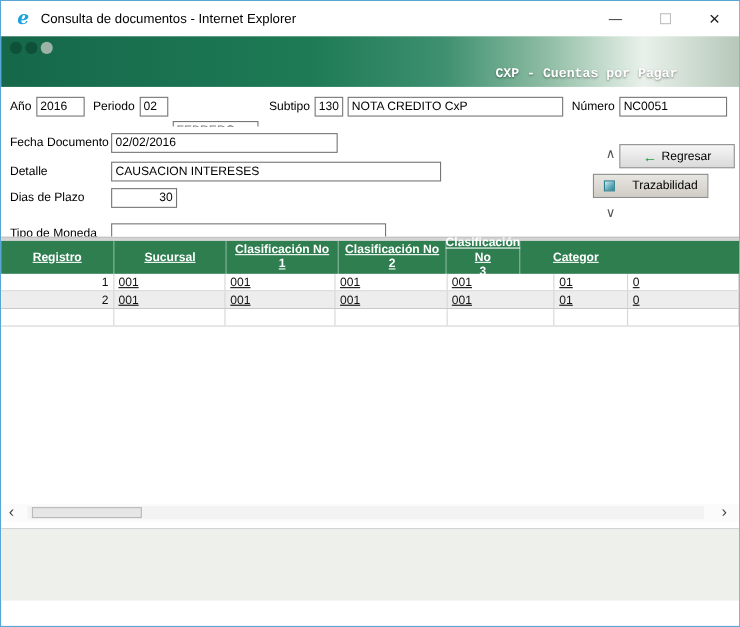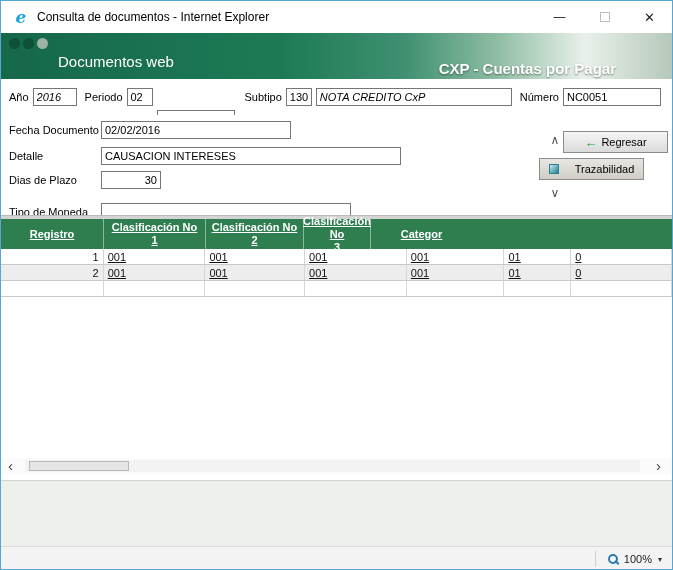--- a/index.html
+++ b/index.html
@@ -21,37 +21,37 @@
   .win-btn.close { font-size:13px; }
 
   
   .banner { height:46px; position:relative;
     background: linear-gradient(90deg,#15684a 0%,#1e7a55 42%,#3e9070 60%,#8fbda4 74%,#e9f1ea 87%,#b6c8ba 100%);
   }
   .banner-dots { position:absolute; left:8px; top:5px; display:flex; gap:3px; }
   .banner-dots span { width:11px; height:11px; border-radius:50%; display:inline-block; }
   .dot-a { background:#0e5038; } .dot-b { background:#0e5038; } .dot-c { background:#9db3a5; }
   .banner-title { position:absolute; left:57px; top:20px; color:#fff; font-size:15px; }
-  .banner-module { position:absolute; right:56px; top:27px; color:#fff; font-size:15px; font-weight:bold;
-    text-shadow:0 1px 2px rgba(0,0,0,.45); }
+  .banner-module { position:absolute; right:56px; top:27px; color:#fff; font-size:12px; font-weight:bold;
+    text-shadow:0 1px 2px rgba(0,0,0,.45);font-family:Liberation Mono, monospace; }
 
   
   label.flbl { font-size:11px; color:#000; }
   input.fin { height:18px; border:1px solid #767676; font-size:11px; padding:0 3px; background:#fff;
     font-family:"Liberation Sans", sans-serif; }
   .form-top { height:36px; display:flex; align-items:center; padding-left:8px; background:#fff; }
   .form-top > * { flex:0 0 auto; }
-  .mr4{margin-right:4px;} .mr8{margin-right:8px;font-style:italic;} .mr10{margin-right:10px;}
+  .mr4{margin-right:4px;} .mr8{margin-right:8px;} .mr10{margin-right:10px;}
   .w44{width:44px;} .w26{width:26px;} .w78{width:78px;margin-top:44px;} .w196{width:196px;} .w98{width:98px;}
 
   .form-scroll { height:100px; position:relative; overflow:hidden; background:#fff; }
   .frow { position:absolute; left:8px; display:flex; align-items:center; }
   .flabel { width:92px; font-size:11px; }
   .fecha-row { top:6px; } .detalle-row { top:32px; } .dias-row { top:56px; } .tipo-row { top:88px; }
-  .in-fecha { width:190px; } .in-detalle { width:300px; } .in-dias { width:60px; text-align:right; }
+  .in-fecha { width:206px; } .in-detalle { width:300px; } .in-dias { width:60px; text-align:right; }
   .in-tipo { width:250px; }
 
   
   .vscroll-up, .vscroll-down { position:absolute; width:16px; text-align:center; font-size:12px; color:#555;
     left:546px; cursor:default; background:transparent; }
   .vscroll-up { top:132px; } .vscroll-down { top:185px; }
   .vscroll-thumb { position:absolute; left:543px; top:160px; width:17px; height:16px;
     background:#d9d9d9; border:1px solid #ababab; }
 
   
@@ -112,21 +112,20 @@
       </div>
     <div class="win-btn close">✕</div>
   </div>
 
   <div class="banner">
     <div class="banner-dots">
       <span class="dot-a"></span>
       <span class="dot-b"></span>
       <span class="dot-c"></span>
     </div>
-    <div class="banner-title">Documentos web</div>
     <div class="banner-module">CXP - Cuentas por Pagar</div>
   </div>
 
   <div class="form-top">
     <label class="flbl mr4">Año</label>
     <input class="fin w44 mr8" value="2016" style="">
     <label class="flbl mr4">Periodo</label>
     <input class="fin w26 mr4" value="02" style="">
     <input class="fin w78 mr10" value="FEBRERO" style="">
     <label class="flbl mr4">Subtipo</label>
@@ -165,20 +164,21 @@
   </div>
   <div class="btn btn-traza">
     <span class="traza-icon"></span>
     <span>Trazabilidad</span>
   </div>
 
   <div class="grid-sep"></div>
 
   <div class="ghead">
     <div class="hcell c0">Registro</div>
+    <div class="hcell c1">Sucursal</div>
     <div class="hcell c3">Clasificación No
 1</div>
     <div class="hcell c4">Clasificación No
 2</div>
     <div class="hcell c5">Clasificación No
 3</div>
     <div class="hcell c6">Categor</div>
   </div>
 
   <div class="grow">
@@ -240,22 +240,14 @@
   <div class="hscroll">
     <span class="hs-arrow hs-left">‹</span>
     <div class="hs-track"></div>
     <div class="hs-thumb"></div>
     <span class="hs-arrow hs-right">›</span>
   </div>
 
   <div class="gap-white"></div>
   <div class="gray-panel"></div>
 
-  <div class="statusbar">
-    <div class="zoom-group">
-      <span class="zsep"></span>
-      <span class="zoom-lens"></span>
-      <span class="zoom-text">100%</span>
-      <span class="zoom-caret">▾</span>
-    </div>
-  </div>
 
 </div>
 
 </body></html>

